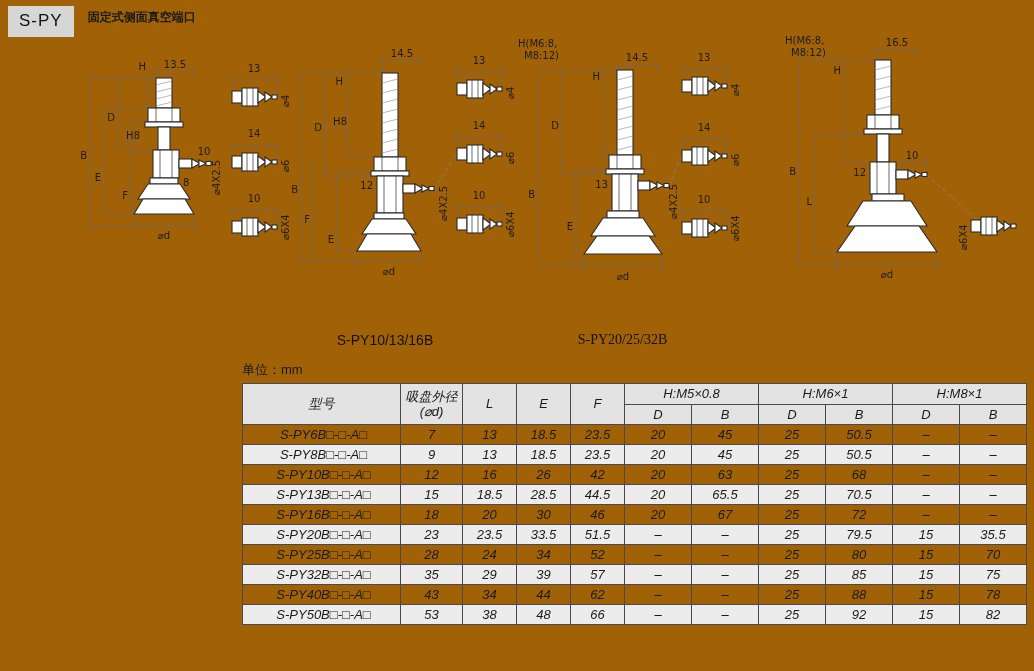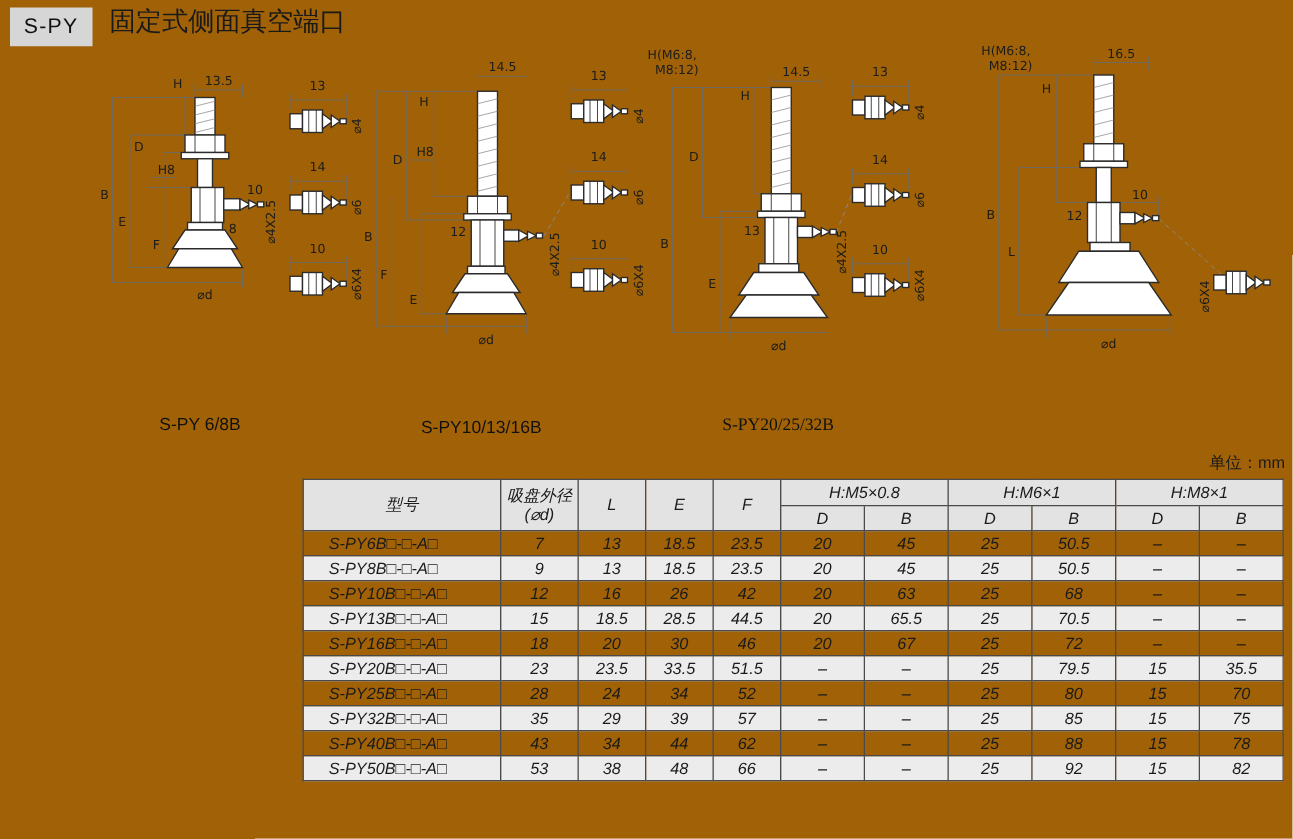--- a/index.html
+++ b/index.html
@@ -4,42 +4,42 @@
 <style>
   * { box-sizing: border-box; margin: 0; padding: 0; }
   html, body { background: #ffffff; }
   body { font-family: "Liberation Sans", sans-serif; color: #1a1a1a; }
   .page { position: relative; width: 1034px; height: 671px; background: #a16207; overflow: hidden; }
 
   
   .hdr { position: absolute; left: 8px; top: 6px; display: flex; align-items: flex-start; gap: 14px; }
   .tag { background: #d6d6d6; color: #111; font-size: 17px; padding: 5px 11px 6px; letter-spacing: 1px; }
   .titles { padding-top: 1px; }
-  .titles div { font-size: 21px; font-weight: normal; line-height: 21px; }
+  .titles div { font-size: 12px; font-weight: bold; line-height: 21px; }
 
   
   .drawing { position: absolute; }
   .cap { text-align: center; font-size: 14px; color: #111; margin-top: 3px; }
   svg .pt  { fill: #ffffff; stroke: #2b2b2b; stroke-width: 1.1; }
   svg .il  { stroke: #2b2b2b; stroke-width: 0.7; }
   svg .hl  { stroke: #8a8a8a; stroke-width: 0.6; }
   svg .dl  { stroke: #6a6a6a; stroke-width: 0.7; }
   svg .dsh { stroke: #8a8a8a; stroke-width: 0.7; stroke-dasharray: 4 3; }
   svg .dt  { font-family: "DejaVu Sans", sans-serif; font-size: 10px; fill: #1c1c1c; }
 
   
-  .unit { position: absolute; left: 242px; top: 361px; width: 786px; text-align: right; font-size: 13px; }
+  .unit { position: absolute; left: 242px; top: 361px; width: 786px; text-align: left; font-size: 13px; }
 
   
   .tblwrap { position: absolute; left: 242px; top: 383px; font-style: italic; }
   table { border-collapse: collapse; font-size: 13px; border: 1.5px solid #3a3a3a; }
   th, td { border: 1px solid #4a4a4a; text-align: center; padding: 2px 4px; height: 19px; }
   thead th { background: #e3e3e3; font-weight: normal; line-height: 1.2; }
   tbody tr.alt td { background: #ececec; }
-  td.model { text-align: left; padding-left: 20px; margin-left: 27px; }
+  td.model { text-align: center; padding-left: 8px; margin-left: 27px; }
 </style>
 </head>
 <body>
 
 <div class="page">
 
   <div class="hdr">
     <div class="tag">S-PY</div>
     <div class="titles">
       <div>固定式侧面真空端口</div>
@@ -140,21 +140,20 @@
           <rect class="pt" x="182" y="160" width="16" height="18"></rect>
         <line class="il" x1="187" y1="160" x2="187" y2="178"></line>
           <line class="il" x1="193" y1="160" x2="193" y2="178"></line>
         <polygon class="pt" points="198,163 206,169 198,175"></polygon>
           <polygon class="pt" points="205,164 212,169 205,174"></polygon>
           <rect class="pt" x="212" y="167" width="5" height="4"></rect>
         <text class="dt" x="194" y="144" text-anchor="middle">10</text>
         <text class="dt" x="229" y="182" transform="rotate(-90 229 182)">⌀6X4</text>
       </g>
     </svg>
-    <div class="cap" style="width:200px;">S-PY 6/8B</div>
   </div>
 
   <div class="drawing" style="left:285px; top:45px; width:235px;">
     <svg width="235" height="280" viewBox="0 0 235 280">
       <g>
         <line class="dl" x1="97" y1="16" x2="137" y2="16"></line>
           <line class="dl" x1="97" y1="11" x2="97" y2="28"></line>
           <line class="dl" x1="137" y1="11" x2="137" y2="22"></line>
         <line class="dl" x1="62" y1="28" x2="62" y2="112"></line>
           <line class="dl" x1="62" y1="28" x2="97" y2="28"></line>

